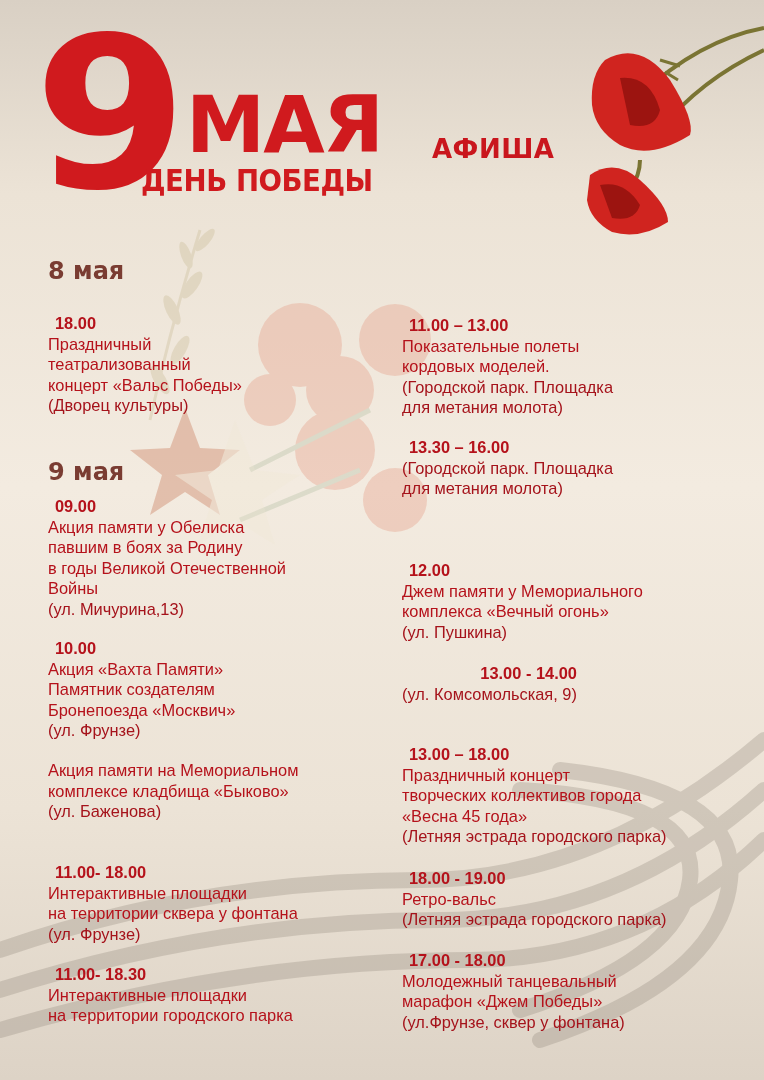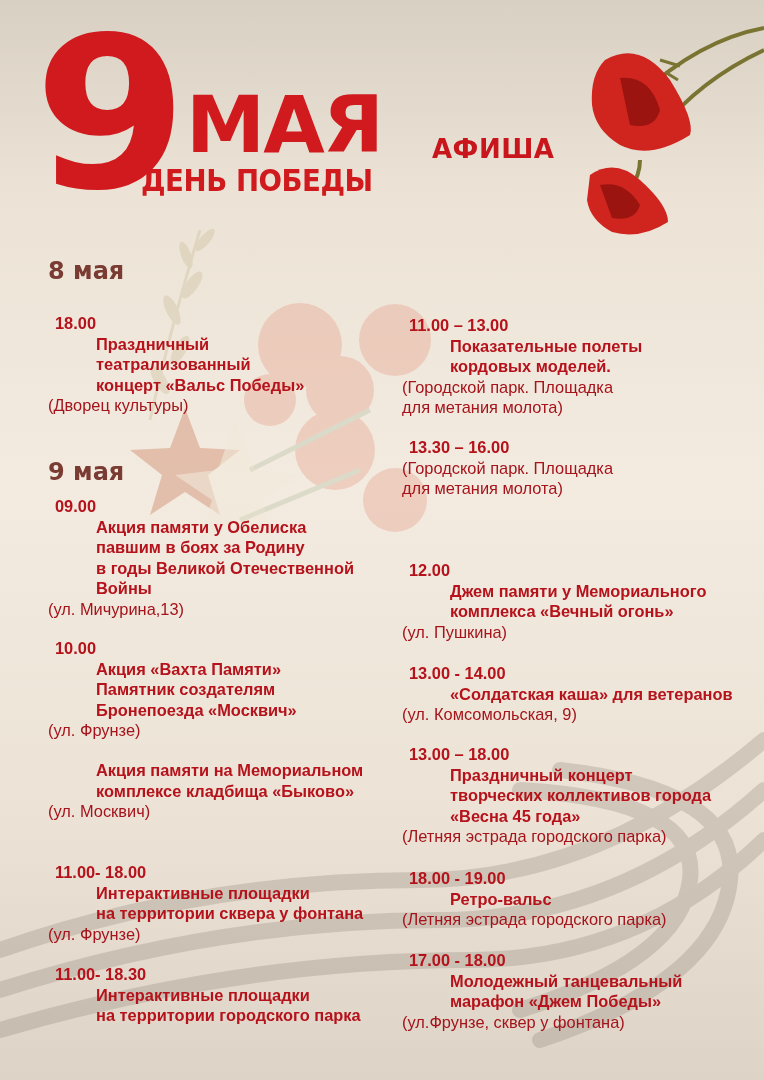--- a/index.html
+++ b/index.html
@@ -13,21 +13,21 @@
   .hero-may{position:absolute;left:186px;top:86px;font-size:78px;line-height:78px;font-weight:900;color:#d01a1e;
     font-family:"DejaVu Sans",sans-serif;letter-spacing:-2px;transform:scaleX(1.02);transform-origin:left top;}
   .hero-sub{position:absolute;left:141px;top:164px;font-size:30px;line-height:34px;font-weight:bold;color:#d01a1e;
     font-family:"DejaVu Sans",sans-serif;letter-spacing:-0.5px;transform:scaleX(0.92);transform-origin:left top;}
   .afisha{position:absolute;left:432px;top:134px;font-size:26px;line-height:30px;font-weight:bold;color:#c9161d;
     font-family:"DejaVu Sans",sans-serif;letter-spacing:0.5px;}
   .day-heading{position:absolute;font-size:24px;line-height:28px;font-weight:bold;color:#7a3c32;
     font-family:"DejaVu Sans",sans-serif;}
   .event{position:absolute;color:#b5121b;font-size:16.4px;line-height:20.5px;}
   .event .time{font-weight:bold;display:block;color:#b5121b;margin-left:7px;}
-  .event .title{font-weight:bold;display:block;white-space:pre-line;color:#b5121b;margin-left:48px;}
+  .event .title{font-weight:normal;display:block;white-space:pre-line;color:#b5121b;}
   .event .place{display:block;white-space:pre-line;color:#a5131b;font-weight:normal;}
 </style>
 </head>
 <body>
 
 <svg class="bg-layer" width="764" height="1080" viewBox="0 0 764 1080">
 
   <g opacity="0.35" fill="#c9bb95">
     <path d="M150 420 Q170 330 200 230" stroke="#c9bb95" stroke-width="3" fill="none"></path>
     <ellipse cx="160" cy="380" rx="6" ry="16" transform="rotate(-30 160 380)"></ellipse>
@@ -104,21 +104,21 @@
     <span class="time">10.00</span>
     <span class="title">Акция «Вахта Памяти»
 Памятник создателям
 Бронепоезда «Москвич»</span>
     <span class="place">(ул. Фрунзе)</span>
   </div>
 
   <div class="event" style="left:48px;top:760px;">
     <span class="title">Акция памяти на Мемориальном
 комплексе кладбища «Быково»</span>
-    <span class="place">(ул. Москвич)</span>
+    <span class="place">(ул. Баженова)</span>
   </div>
 
   <div class="event" style="left:48px;top:862px;">
     <span class="time">11.00- 18.00</span>
     <span class="title">Интерактивные площадки
 на территории сквера у фонтана</span>
     <span class="place">(ул. Фрунзе)</span>
   </div>
 
   <div class="event" style="left:48px;top:964px;">
@@ -141,23 +141,22 @@
 для метания молота)</span>
   </div>
 
   <div class="event" style="left:402px;top:560px;">
     <span class="time">12.00</span>
     <span class="title">Джем памяти у Мемориального
 комплекса «Вечный огонь»</span>
     <span class="place">(ул. Пушкина)</span>
   </div>
 
-  <div class="event" style="left:402px;top:663px;">
+  <div class="event" style="left:402px;top:663px;text-align:right;">
     <span class="time">13.00 - 14.00</span>
-    <span class="title">«Солдатская каша» для ветеранов</span>
     <span class="place">(ул. Комсомольская, 9)</span>
   </div>
 
   <div class="event" style="left:402px;top:744px;">
     <span class="time">13.00 – 18.00</span>
     <span class="title">Праздничный концерт
 творческих коллективов города
 «Весна 45 года»</span>
     <span class="place">(Летняя эстрада городского парка)</span>
   </div>

